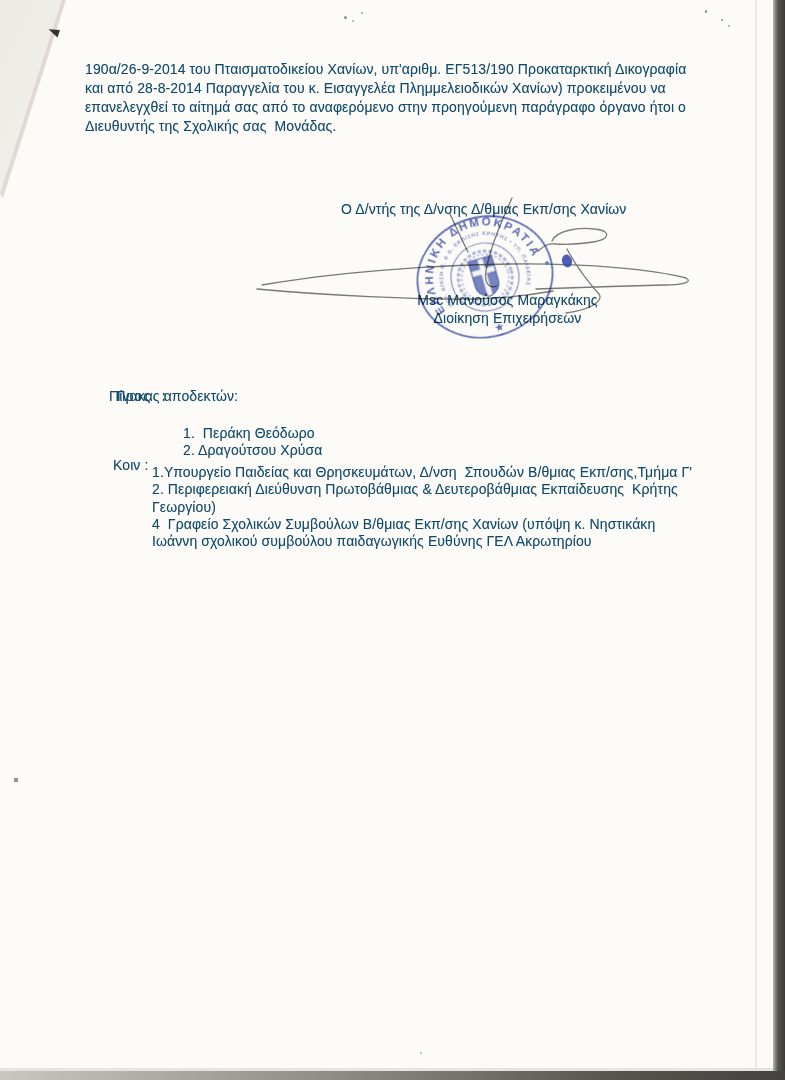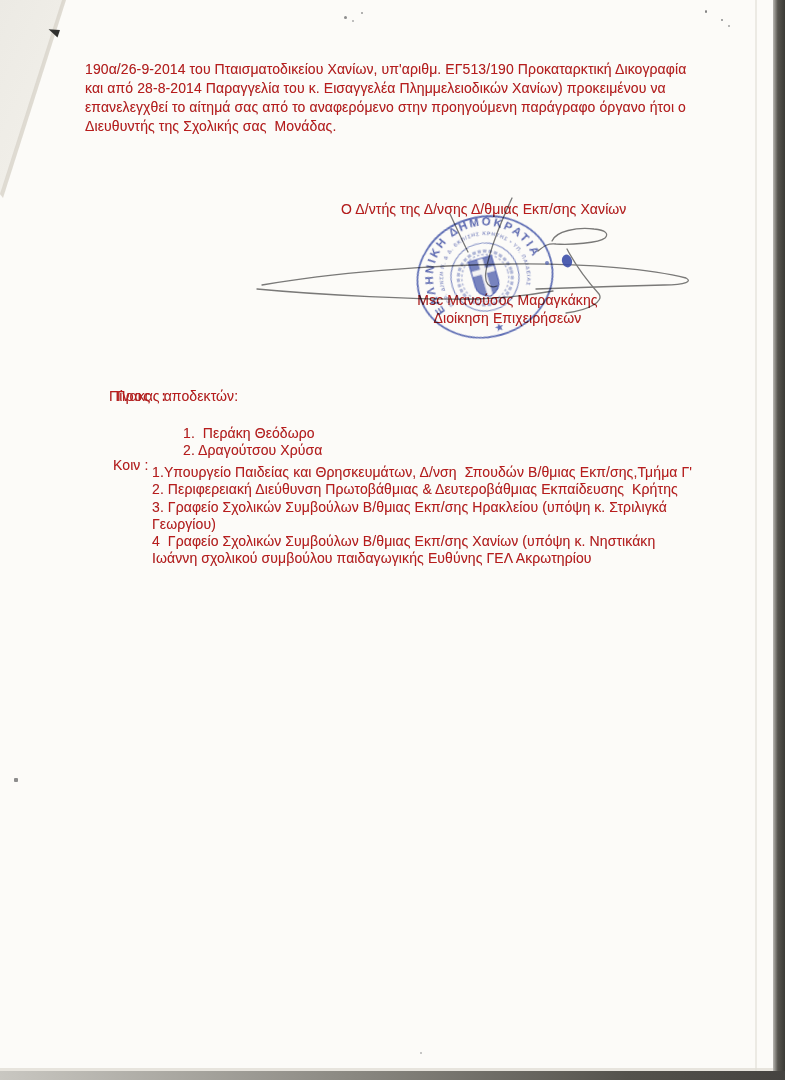--- a/index.html
+++ b/index.html
@@ -3,21 +3,21 @@
 <meta charset="utf-8">
 <style>
   html,body{margin:0;padding:0;}
   body{
     width:785px;height:1080px;overflow:hidden;position:relative;
     background:#fcfbf8;
     font-family:"Liberation Sans", sans-serif;
   }
   .abs{position:absolute;}
   .txt{
-    color:#b91c1c;
+    color:#0c4a6e;
     font-size:14px;
     white-space:pre;
     letter-spacing:0.1px;
     text-shadow:0 0 0.6px rgba(90,90,90,0.35);
   }
   .para-line{height:19px;line-height:19px;}
   .cc-line{height:17.3px;line-height:17.3px;}
   .to-line{height:17px;line-height:17px;}
   .center-block{text-align:center;}
   
@@ -145,21 +145,20 @@
 <div class="abs txt" style="left:117px;top:389px;font-family:Liberation Mono, monospace;">Προς :</div>
 <div class="abs" style="left:183px;top:425px;">
   <div class="txt to-line">1.  Περάκη Θεόδωρο</div>
   <div class="txt to-line">2. Δραγούτσου Χρύσα</div>
 </div>
 
 <div class="abs txt" style="left:113px;top:457px;">Κοιν :</div>
 <div class="abs" style="left:152px;top:464px;">
   <div class="txt cc-line">1.Υπουργείο Παιδείας και Θρησκευμάτων, Δ/νση  Σπουδών Β/θμιας Εκπ/σης,Τμήμα Γ'</div>
   <div class="txt cc-line">2. Περιφερειακή Διεύθυνση Πρωτοβάθμιας &amp; Δευτεροβάθμιας Εκπαίδευσης  Κρήτης</div>
-  <div class="txt cc-line">3. Γραφείο Σχολικών Συμβούλων Β/θμιας Εκπ/σης Ηρακλείου (υπόψη κ. Στριλιγκά</div>
   <div class="txt cc-line">Γεωργίου)</div>
   <div class="txt cc-line">4  Γραφείο Σχολικών Συμβούλων Β/θμιας Εκπ/σης Χανίων (υπόψη κ. Νηστικάκη</div>
   <div class="txt cc-line">Ιωάννη σχολικού συμβούλου παιδαγωγικής Ευθύνης ΓΕΛ Ακρωτηρίου</div>
 </div>
 
 <div class="abs paper-edge-right"></div>
 <div class="abs paper-edge-bottom"></div>
 <div class="abs edge-right"></div>
 <div class="abs edge-bottom"></div>
 

